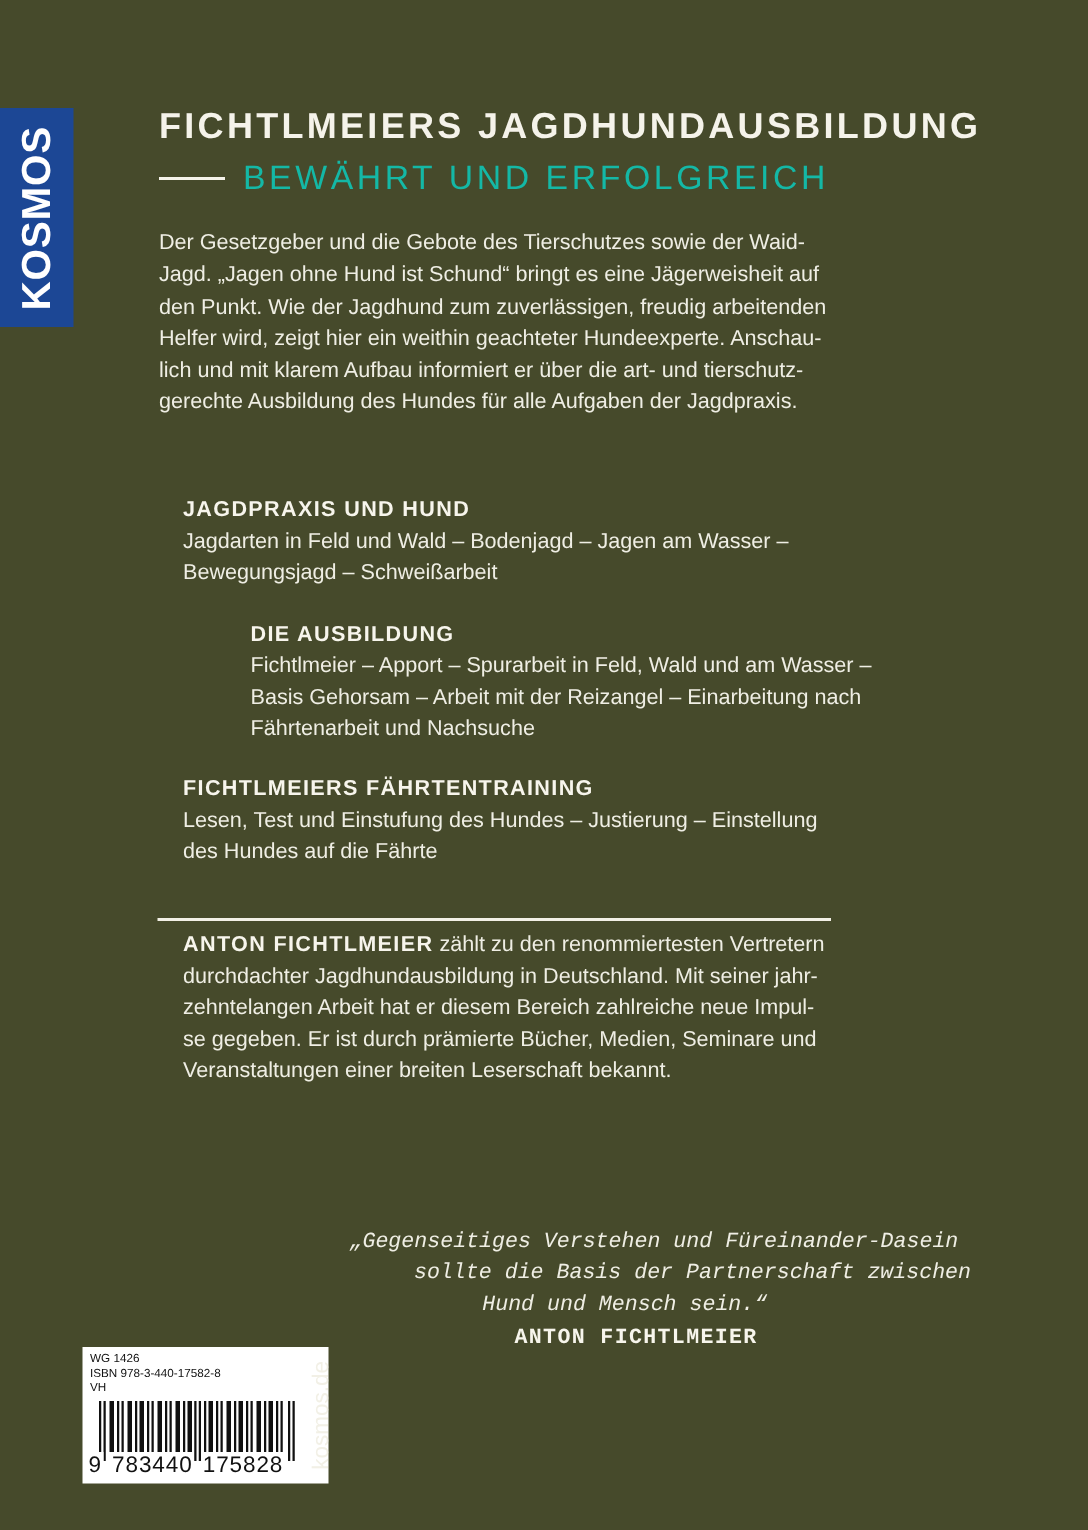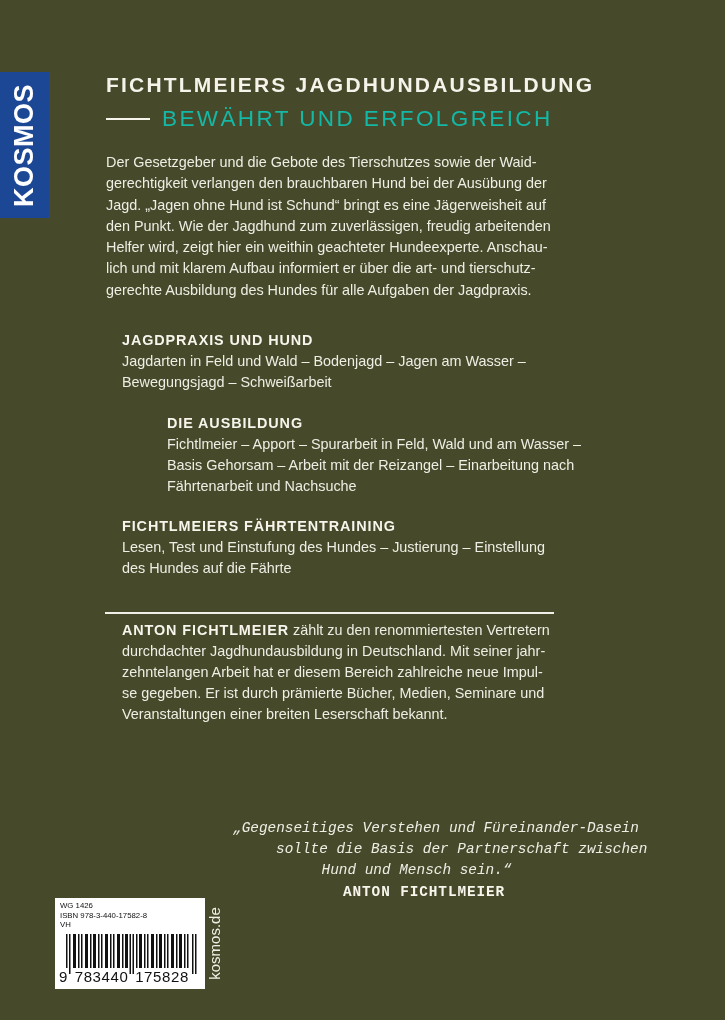--- a/index.html
+++ b/index.html
@@ -18,21 +18,21 @@
     .kosmos-tab span {
       display: block; transform: rotate(-90deg); white-space: nowrap;
       font-family: "Liberation Sans", sans-serif; font-weight: bold;
       font-size: 27px; letter-spacing: 0.5px; color: #ffffff;
     }
     .title {
       position: absolute; left: 106px; top: 70px; width: 520px;
       font-family: "Liberation Sans", sans-serif;
     }
     .title .l1 {
-      font-weight: bold; font-size: 21px; letter-spacing: 2.2px;
+      font-weight: bold; font-size: 24px; letter-spacing: 2.2px;
       line-height: 30px; color: #f5f3ea; white-space: nowrap;
     }
     .title .l2 {
       display: flex; align-items: center; margin-top: 4px;
       font-size: 22.5px; letter-spacing: 2.4px; line-height: 30px; color: #14b8a6;
       white-space: nowrap;
     }
     .title .dash { width: 44px; height: 2px; background: #f5f3ea; margin-right: 12px; }
 
     .body-text {
@@ -66,21 +66,21 @@
     }
     .quote .q1 { margin-left: 3px; white-space: nowrap; }
     .quote .q2 { margin-left: 46px; white-space: nowrap; }
     .quote .q3 { margin-left: 23px; white-space: nowrap; text-align: center; }
     .quote .attr {
       font-style: normal; font-weight: bold; letter-spacing: 0.9px;
       margin-left: 113px; margin-top: 1px; color: #f7f5ec;
     }
 
     .barcode-box {
-      position: absolute; left: 55px; top: 898px; width: 150px; height: 91px;
+      position: absolute; left: 55px; top: 898px; width: 164px; height: 91px;
       background: #ffffff; color: #111;
       font-family: "Liberation Sans", sans-serif;
     }
     .barcode-box .meta { position: absolute; left: 5px; top: 3px; font-size: 7.8px; line-height: 9.6px; }
     .barcode-box .bars { position: absolute; left: 11px; top: 36px; width: 131px; height: 40px; }
     .barcode-box .digits {
       position: absolute; left: 3px; top: 71px; font-size: 15px; letter-spacing: 0.6px;
       line-height: 16px; background: transparent;
     }
     .barcode-box .digits span { background: #fff; padding: 0 1px; }
@@ -103,21 +103,20 @@
 <div class="title">
   <div class="l1">FICHTLMEIERS JAGDHUNDAUSBILDUNG</div>
   <div class="l2">
     <div class="dash"></div>
     <span>BEWÄHRT UND ERFOLGREICH</span>
   </div>
 </div>
 
 <div class="body-text intro">
   <p>Der Gesetzgeber und die Gebote des Tierschutzes sowie der Waid-</p>
-  <p>gerechtigkeit verlangen den brauchbaren Hund bei der Ausübung der</p>
   <p>Jagd. „Jagen ohne Hund ist Schund“ bringt es eine Jägerweisheit auf</p>
   <p>den Punkt. Wie der Jagdhund zum zuverlässigen, freudig arbeitenden</p>
   <p>Helfer wird, zeigt hier ein weithin geachteter Hundeexperte. Anschau-</p>
   <p>lich und mit klarem Aufbau informiert er über die art- und tierschutz-</p>
   <p>gerechte Ausbildung des Hundes für alle Aufgaben der Jagdpraxis.</p>
 </div>
 
 <div class="section s1">
   <h3>JAGDPRAXIS UND HUND</h3>
   <div class="line">Jagdarten in Feld und Wald – Bodenjagd – Jagen am Wasser –</div>

